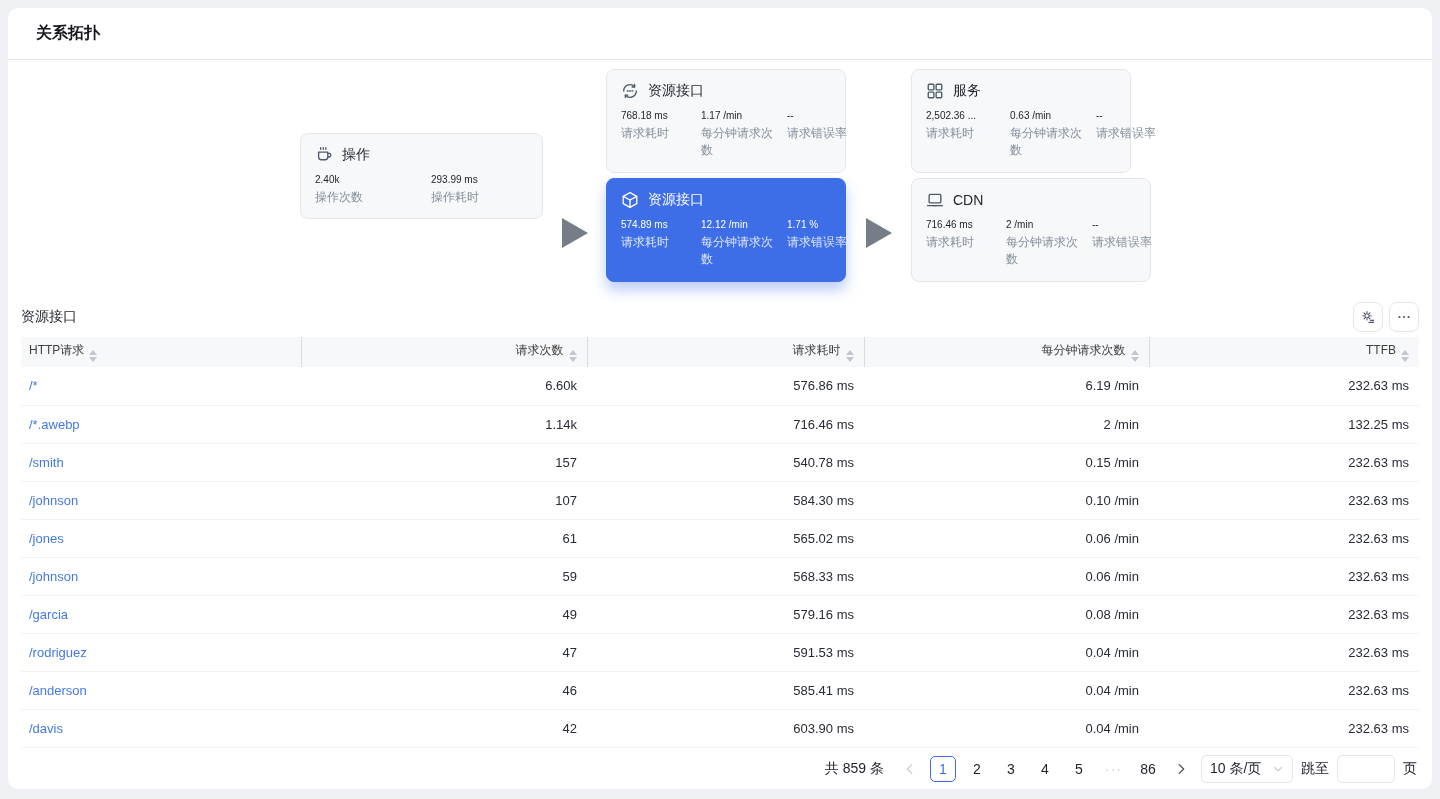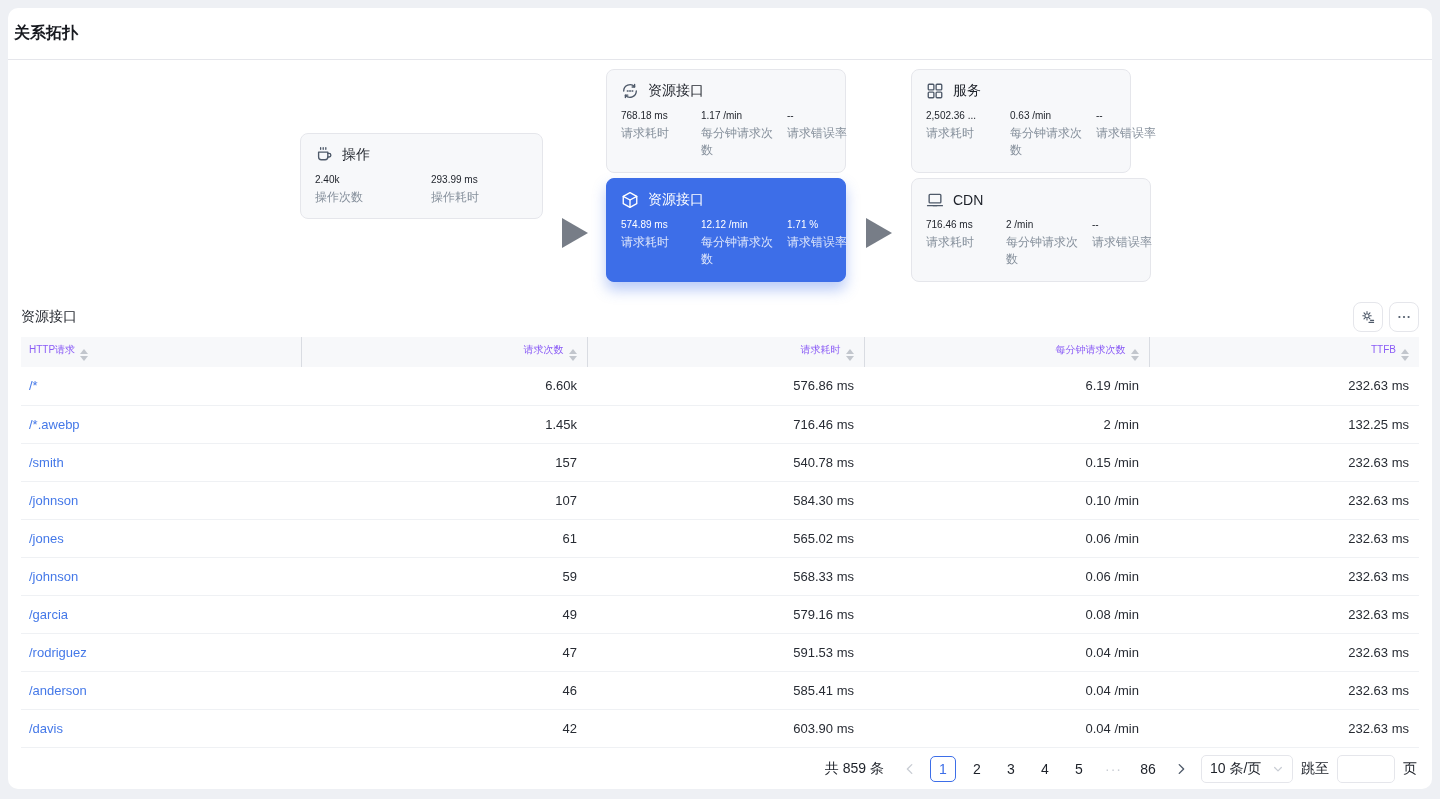--- a/index.html
+++ b/index.html
@@ -13,21 +13,21 @@
   .panel {
     position:absolute; left:8px; top:8px; right:8px; bottom:10px;
     background:#ffffff; border-radius:10px;
     display:flex; flex-direction:column;
     overflow:hidden;
   }
   
   .panel-header {
     height:52px; flex:0 0 52px;
     display:flex; align-items:center;
-    padding:0 6px;
+    padding:0 28px;
     border-bottom:1px solid #e5e6eb;
   }
   .panel-title { font-size:16px; font-weight:700; color:#17191f; }
 
   
   .topology { position:relative; height:236px; flex:0 0 236px; }
   .node {
     position:absolute;
     background:#f7f8fa;
     border:1px solid #e5e6eb;
@@ -67,21 +67,21 @@
   .icon-btn {
     width:30px; height:30px; border:1px solid #e5e6eb; border-radius:8px;
     background:#fff; display:flex; align-items:center; justify-content:center;
     color:#4e5969; cursor:pointer;
   }
   .icon-btn svg { width:16px; height:16px; }
 
   table { width:100%; border-collapse:collapse; table-layout:fixed; }
   thead th {
     background:#f7f8fa; height:30px;
-    font-size:10px; font-weight:500; color:#8b5cf6;
+    font-size:12px; font-weight:500; color:#404040;
     text-align:right; padding:0 10px;
     border-right:1px solid #d9dce2;
     white-space:nowrap;
   }
   thead th:first-child { text-align:left; padding-left:8px; }
   thead th:last-child { border-right:none; }
   .sorter { display:inline-flex; flex-direction:column; gap:2px; margin-left:5px; vertical-align:-1px; }
   .sorter i { display:block; width:0; height:0; border-left:4px solid transparent; border-right:4px solid transparent; }
   .sorter .up   { border-bottom:5px solid #c2c6cd; }
   .sorter .down { border-top:5px solid #c2c6cd; }
@@ -339,21 +339,21 @@
       <tbody>
           <tr>
             <td class="c-link"><a href="#">/*</a></td>
             <td class="c-num">6.60k</td>
             <td class="c-num">576.86 ms</td>
             <td class="c-num">6.19 /min</td>
             <td class="c-num">232.63 ms</td>
           </tr>
           <tr>
             <td class="c-link"><a href="#">/*.awebp</a></td>
-            <td class="c-num">1.45k</td>
+            <td class="c-num">1.14k</td>
             <td class="c-num">716.46 ms</td>
             <td class="c-num">2 /min</td>
             <td class="c-num">132.25 ms</td>
           </tr>
           <tr>
             <td class="c-link"><a href="#">/smith</a></td>
             <td class="c-num">157</td>
             <td class="c-num">540.78 ms</td>
             <td class="c-num">0.15 /min</td>
             <td class="c-num">232.63 ms</td>

